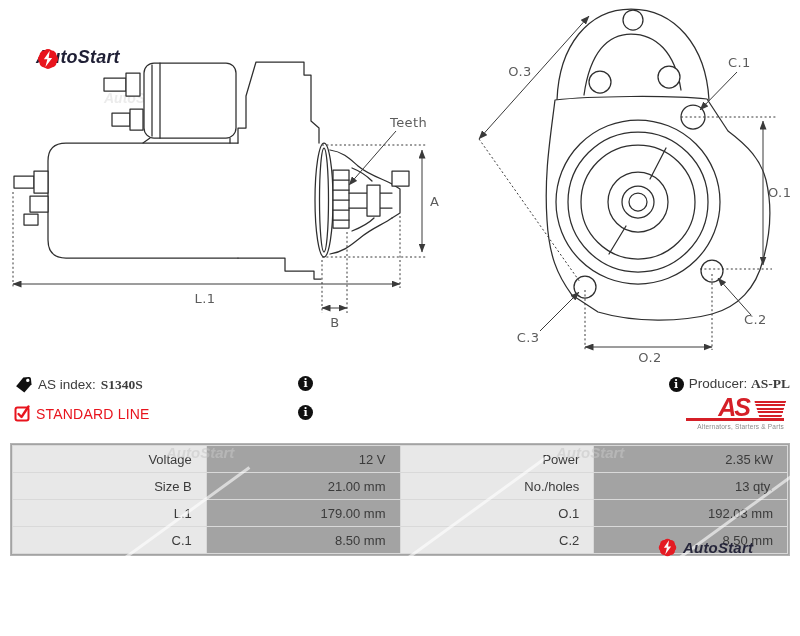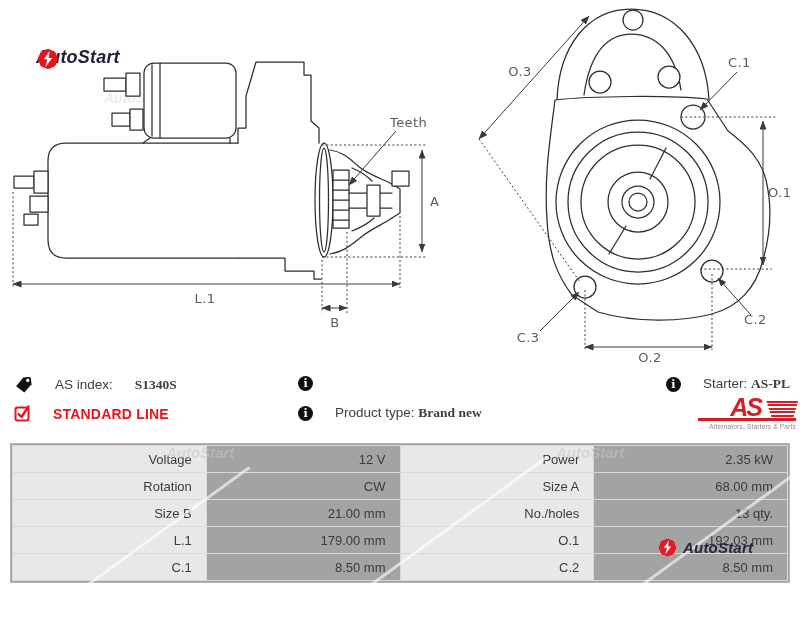--- a/index.html
+++ b/index.html
@@ -20,28 +20,28 @@
   
   .as-logo{position:absolute;display:flex;align-items:center;gap:5px;}
   .as-logo .txt{font-style:italic;font-weight:800;color:#1f1f35;letter-spacing:.2px;}
   #logo-header{left:36px;top:47px;}
   #logo-header .txt{font-size:18px;}
   #logo-header svg{width:24px;height:24px;}
   #logo-table-mark{left:657px;top:537px;z-index:6;opacity:.95;}
   #logo-table-mark .txt{font-size:15px;}
   #logo-table-mark svg{width:21px;height:21px;}
   
-  .info-row{position:absolute;display:flex;align-items:center;gap:22px;font-size:13.5px;white-space:nowrap;}
+  .info-row{position:absolute;display:flex;align-items:center;gap:5px;font-size:13.5px;white-space:nowrap;}
   .b{font-weight:bold;font-family:Liberation Serif, serif;}
   .info-i{width:15px;height:15px;border-radius:50%;background:#101010;color:#fff;
     display:inline-flex;align-items:center;justify-content:center;
     font:bold 11px "DejaVu Serif",serif;flex:0 0 auto;}
-  .std{font-weight:bold;font-size:14px;color:#e8141d;letter-spacing:.2px;}
-  
-  .aspl{position:absolute;right:4px;top:397px;width:98px;text-align:right;}
+  .std{font-weight:normal;font-size:14px;color:#e8141d;letter-spacing:.2px;}
+  
+  .aspl{position:absolute;right:16px;top:397px;width:98px;text-align:right;}
   .aspl-row{display:flex;justify-content:flex-end;align-items:flex-end;height:20px;}
   .aspl-as{font-style:italic;font-weight:900;font-size:25px;line-height:19px;color:#d51f27;letter-spacing:-2px;}
   .aspl-flag{width:32px;height:16px;margin-left:3px;
     background:repeating-linear-gradient(#d51f27 0 2px,rgba(0,0,0,0) 2px 3.5px);
     clip-path:polygon(0 0,100% 0,100% 100%,30% 100%);transform:skewX(-16deg);}
   .aspl-line{height:2.5px;background:#d51f27;margin-top:1px;}
   .aspl-tag{font-size:6.5px;color:#8a8a8a;letter-spacing:.2px;margin-top:2px;}
   
   .spec{position:absolute;left:10px;right:10px;top:443px;border:1px solid #b3b3b3;background:#a3a3a3;padding:1px;}
   .spec table{width:100%;border-collapse:collapse;table-layout:fixed;}
@@ -211,30 +211,26 @@
   </svg>
   <span class="std">STANDARD LINE</span>
 </div>
 
 <div class="info-row" style="left:298px;top:376px;">
   <span class="info-i">i</span>
 </div>
 
 <div class="info-row" style="left:298px;top:405px;">
   <span class="info-i">i</span>
-  <span>
-    <span>Product type:</span>
-    <span class="b">Brand new</span>
-  </span>
 </div>
 
 <div class="info-row" style="right:10px;top:376px;">
   <span class="info-i">i</span>
   <span>
-    <span>Starter:</span>
+    <span>Producer:</span>
     <span class="b">AS-PL</span>
   </span>
 </div>
 
 <div class="aspl">
   <div class="aspl-row">
     <span class="aspl-as">AS</span>
     <span class="aspl-flag"></span>
   </div>
   <div class="aspl-line"></div>
@@ -244,26 +240,20 @@
 <div class="spec">
   <table>
     <tbody>
         <tr>
       <td class="lbl">Voltage</td>
       <td class="val">12 V</td>
       <td class="lbl">Power</td>
       <td class="val">2.35 kW</td>
     </tr>
     <tr>
-      <td class="lbl">Rotation</td>
-      <td class="val">CW</td>
-      <td class="lbl">Size A</td>
-      <td class="val">68.00 mm</td>
-    </tr>
-    <tr>
       <td class="lbl">Size B</td>
       <td class="val">21.00 mm</td>
       <td class="lbl">No./holes</td>
       <td class="val">13 qty.</td>
     </tr>
     <tr>
       <td class="lbl">L.1</td>
       <td class="val">179.00 mm</td>
       <td class="lbl">O.1</td>
       <td class="val">192.03 mm</td>

